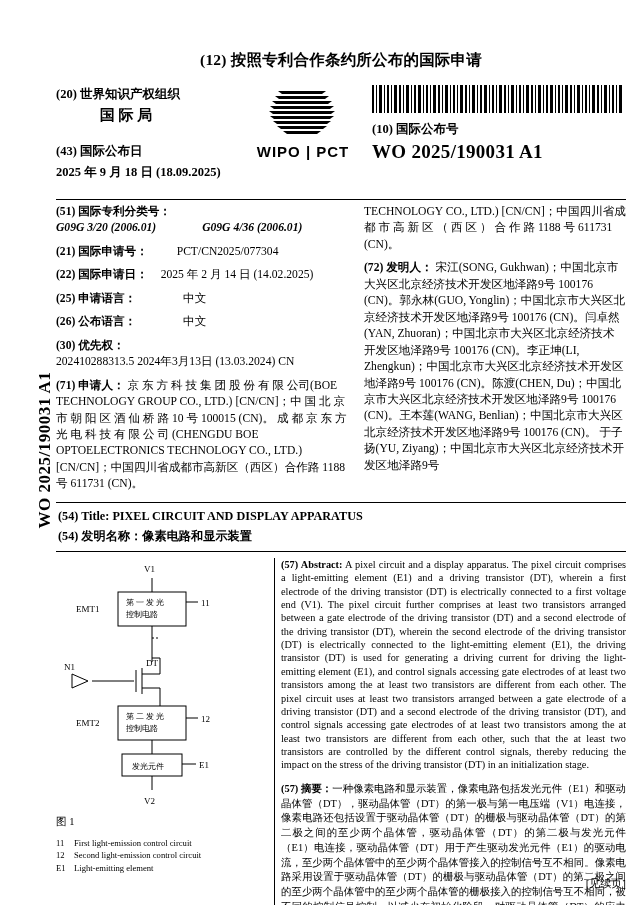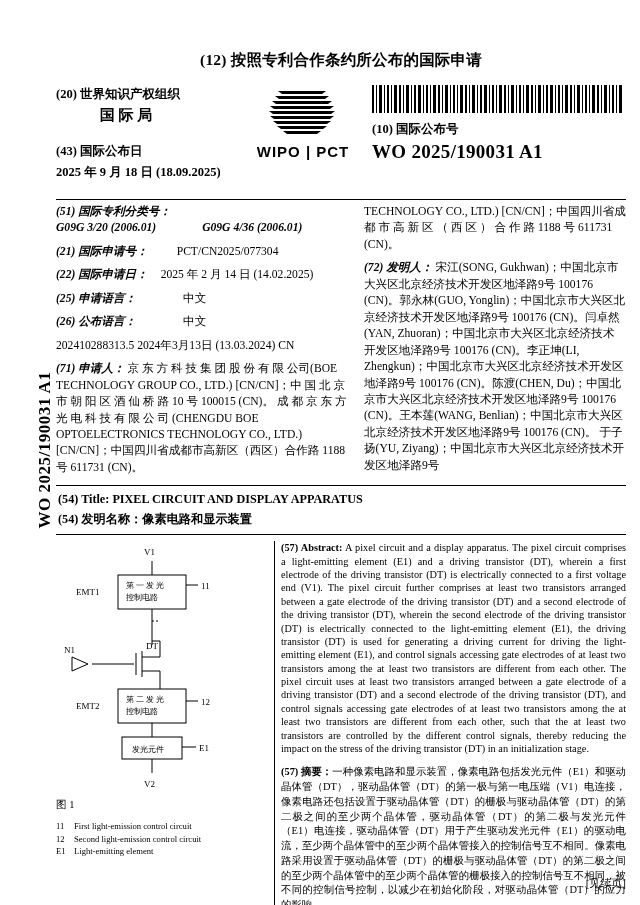--- a/index.html
+++ b/index.html
@@ -94,21 +94,21 @@
   }
   .colL{
     width:300px; padding-right:8px; box-sizing:border-box;
   }
   .colR{
     width:270px; padding-left:8px; box-sizing:border-box; border-left:0;
   }
   .fld{
     font-size:11.6px; line-height:1.42; margin-bottom:7px;
   }
-  .fld .lab{font-weight:bold;font-style:italic;}
+  .fld .lab{font-weight:bold;}
   .ipc-line{
     display:flex; gap:46px; font-style:italic; font-weight:bold; font-size:11.6px;
   }
   .titleblk{
     border-top:1.6px solid #000; border-bottom:1.6px solid #000;
     padding:4px 0 4px 0; margin-top:2px;
   }
   .titleblk .t1{font-size:12.2px; font-weight:bold; margin:2px 0 4px 2px;}
   .titleblk .t2{font-size:12.2px; font-weight:bold; margin:2px 0 2px 2px;}
   .body2{
@@ -288,20 +288,21 @@
           <span class="lab">(25) 申请语言：</span>
           <span style="padding-left:44px;">中文</span>
         </div>
 
         <div class="fld">
           <span class="lab">(26) 公布语言：</span>
           <span style="padding-left:44px;">中文</span>
         </div>
 
         <div class="fld">
+          <div class="lab">(30) 优先权：</div>
           <div>202410288313.5    2024年3月13日 (13.03.2024)    CN</div>
         </div>
 
         <div class="fld">
           <span class="lab">(71) 申请人：</span>
           <span>京 东 方 科 技 集 团 股 份 有 限 公司(BOE TECHNOLOGY GROUP CO., LTD.) [CN/CN]；中 国 北 京 市 朝 阳 区 酒 仙 桥 路 10 号 100015 (CN)。 成 都 京 东 方 光 电 科 技 有 限 公 司 (CHENGDU BOE OPTOELECTRONICS TECHNOLOGY CO., LTD.) [CN/CN]；中国四川省成都市高新区（西区）合作路 1188 号 611731 (CN)。</span>
         </div>
 
       </div>
 

